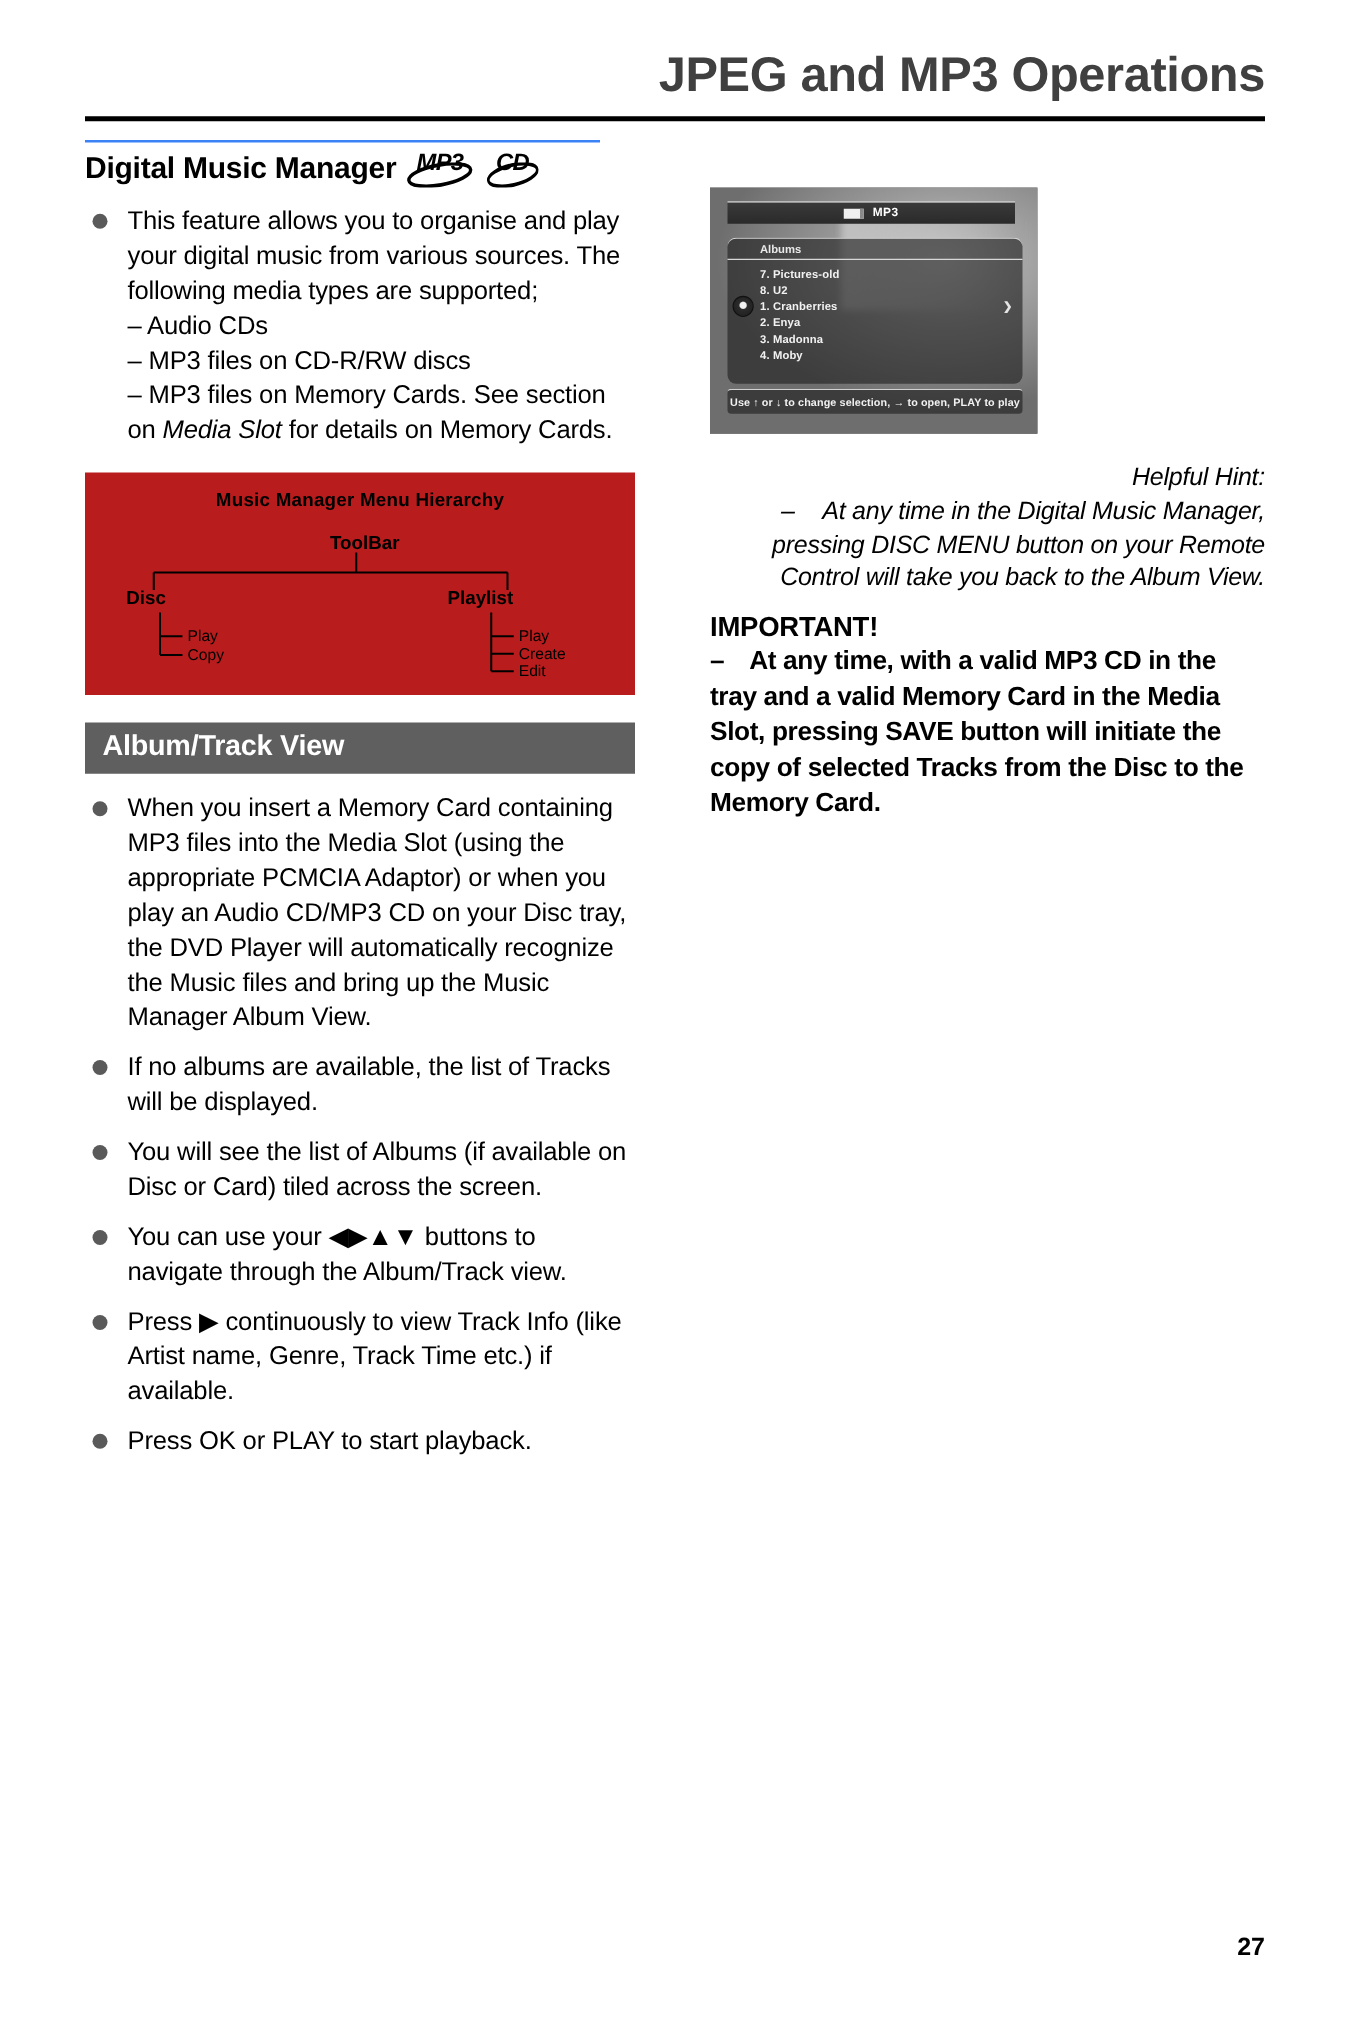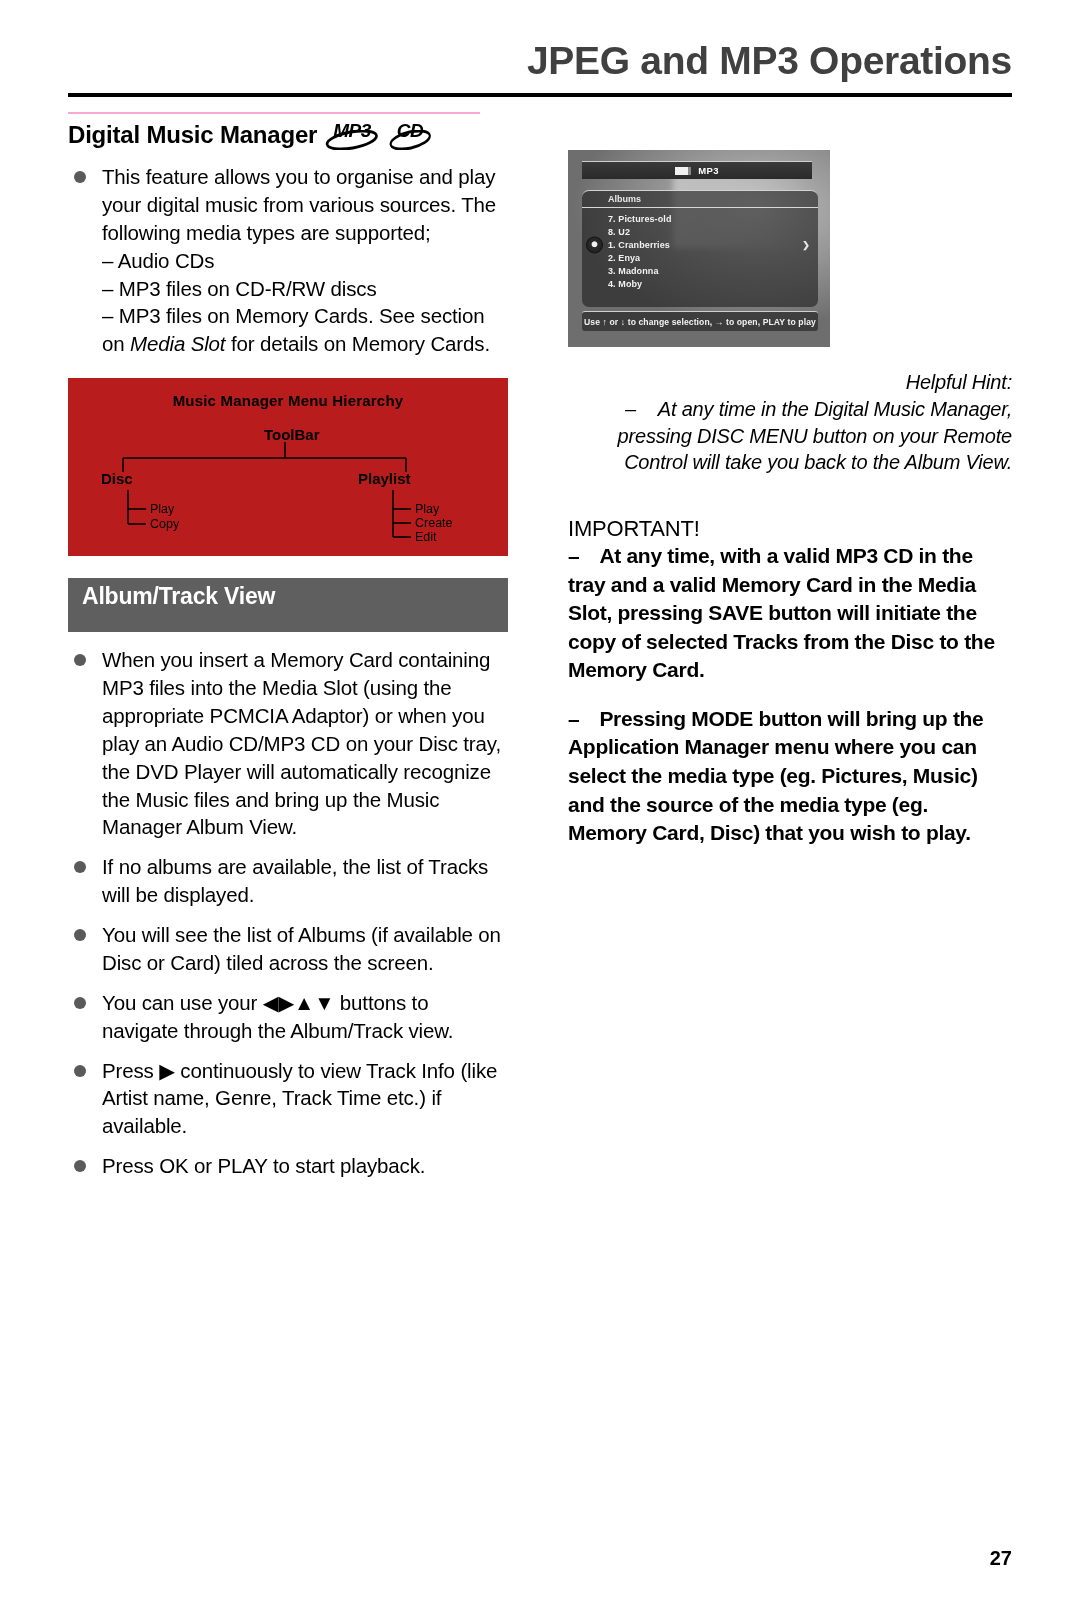--- a/index.html
+++ b/index.html
@@ -45,21 +45,21 @@
   }
   .col-right {
     position: absolute;
     left: 568px;
     top: 150px;
     width: 444px;
   }
 
   
   .sec-head-wrap {
-    border-top: 2px solid #f9a8d4;
+    border-top: 2px solid #3b82f6;
     padding-top: 6px;
     width: 412px;
   }
   .sec-head {
     font-size: 24px;
     font-weight: bold;
     letter-spacing: -0.2px;
     display: flex;
     align-items: center;
     gap: 10px;
@@ -148,21 +148,21 @@
   }
 
   
   .bar-head {
     margin-top: 22px;
     background: #5f5f5f;
     color: #ffffff;
     font-size: 23px;
     font-weight: bold;
     letter-spacing: -0.2px;
-    padding: 5px 0 22px 14px;
+    padding: 5px 0 9px 14px;
     width: 426px;
   }
 
   
   .tv-shot {
     position: relative;
     width: 262px;
     height: 197px;
     overflow: hidden;
     background: #7a7a7a;
@@ -286,23 +286,23 @@
     font-style: italic;
     line-height: 1.34;
     letter-spacing: -0.2px;
     text-align: right;
   }
   .hint .hint-label { display: block; }
   .hint .hint-body { display: block; }
   .hint .dash-gap { display: inline-block; width: 22px; }
 
   .important-title {
-    margin-top: 40px;
+    margin-top: 13px;
     font-size: 22px;
-    font-weight: normal;
+    font-weight: bold;
     letter-spacing: -0.2px;
   }
   .important-p {
     margin-top: 0;
     font-size: 21px;
     font-weight: bold;
     line-height: 1.36;
     letter-spacing: -0.3px;
   }
   .important-p + .important-p { margin-top: 20px; }
@@ -434,16 +434,15 @@
 
   <div class="hint">
     <span class="hint-label">Helpful Hint:</span>
     <span class="hint-body"><span>–</span><span class="dash-gap"></span><span>At any time in the Digital Music Manager, pressing DISC MENU button on your Remote Control will take you back to the Album View.</span></span>
   </div>
 
   <div class="important-title">IMPORTANT!</div>
 
   <div class="important-p"><span>–</span><span class="lead-dash"></span><span>At any time, with a valid MP3 CD in the tray and a valid Memory Card in the Media Slot, pressing SAVE button will initiate the copy of selected Tracks from the Disc to the Memory Card.</span></div>
 
-  <div class="important-p"><span>–</span><span class="lead-dash"></span><span>Pressing MODE button will bring up the Application Manager menu where you can select the media type (eg. Pictures, Music) and the source of the media type (eg. Memory Card, Disc) that you wish to play.</span></div>
 </div>
 
 <div class="page-number">27</div>
 
 </body></html>

